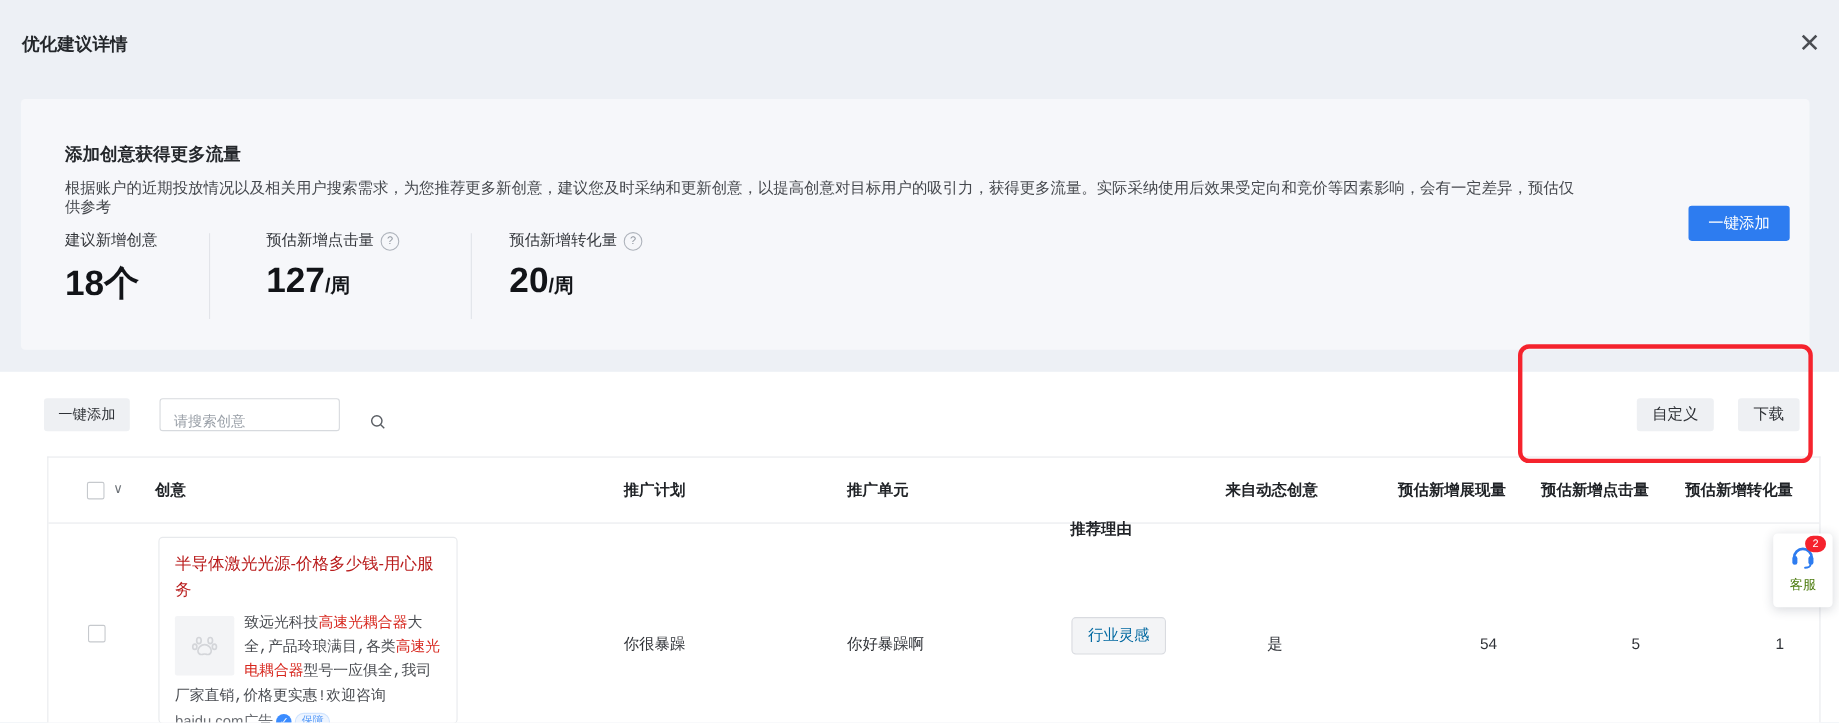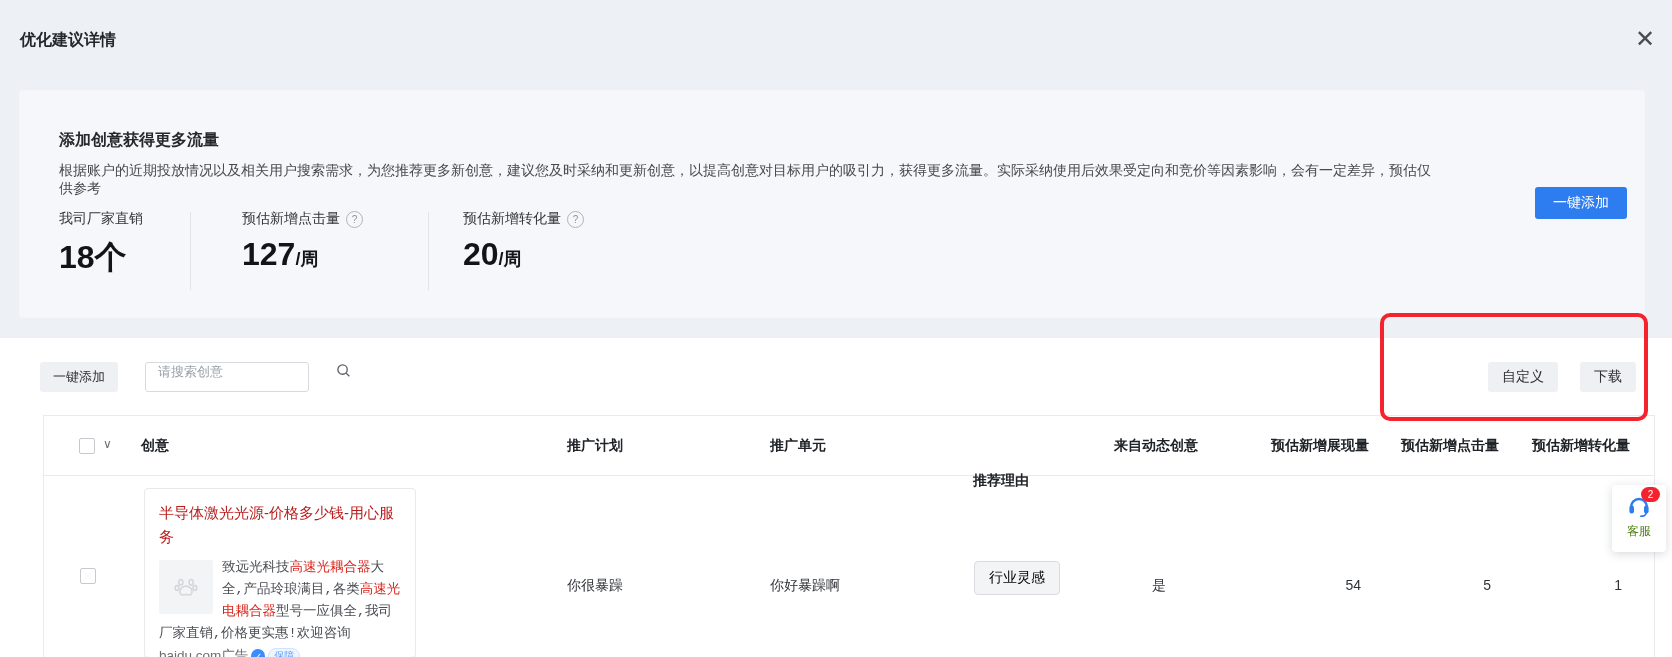--- a/index.html
+++ b/index.html
@@ -29,21 +29,21 @@
   
   .sheet{position:absolute;left:0;top:338px;width:1672px;height:319px;background:#ffffff;}
 
   
   .btn-gray{background:#eef0f3;color:#2e3136;font-size:13px;border:none;border-radius:3px;height:30px;
             display:flex;align-items:center;justify-content:center;cursor:pointer;}
   .tb-add{position:absolute;left:40px;top:24px;width:78px;}
   .tb-custom{position:absolute;left:1488px;top:24px;width:70px;font-size:14px;}
   .tb-download{position:absolute;left:1580px;top:24px;width:56px;font-size:14px;}
   .search-box{position:absolute;left:145px;top:24px;width:164px;height:30px;background:#fff;border:1px solid #d7dade;
-              border-radius:3px;box-sizing:border-box;display:flex;align-items:flex-start;}
+              border-radius:3px;box-sizing:border-box;display:flex;align-items:flex-end;}
   .search-box input{border:none;outline:none;flex:1;margin-left:10px;font-size:13px;color:#333;background:transparent;
                     font-family:"Liberation Sans","DejaVu Sans",sans-serif;}
   .search-box input::placeholder{color:#9aa0a8;}
   .search-icon{margin-right:9px;display:flex;}
 
   
   .annotation-rect{position:absolute;left:1380px;top:313px;width:260px;height:100px;border:4px solid #f5232d;
                    border-radius:10px;pointer-events:none;z-index:30;}
 
   
@@ -68,21 +68,21 @@
   .creative-url{font-size:13.5px;color:#6b6e73;margin-top:2px;display:flex;align-items:center;gap:3px;}
   .check-badge{width:14px;height:14px;border-radius:50%;background:#3b8cff;color:#fff;font-size:10px;
                display:inline-flex;align-items:center;justify-content:center;}
   .pill-badge{font-size:10px;color:#5a9cf8;background:#eef5ff;border:1px solid #cfe3ff;border-radius:8px;
               padding:0 5px;height:14px;line-height:14px;}
 
   
   .cell{position:absolute;top:161px;font-size:14px;color:#303338;white-space:nowrap;}
   .cell-right{text-align:right;}
   .reason-badge{position:absolute;left:930px;top:145px;height:32px;padding:0 14px;background:#f3f4f6;
-                border:1px solid #d9dbe0;border-radius:4px;font-size:14px;color:#000000;
+                border:1px solid #d9dbe0;border-radius:4px;font-size:14px;color:#0369a1;
                 display:flex;align-items:center;justify-content:center;cursor:pointer;}
 
   
   .support{position:absolute;left:1612px;top:485px;width:54px;height:67px;background:#fff;border-radius:4px;
            box-shadow:0 2px 10px rgba(40,50,70,.18);display:flex;flex-direction:column;align-items:center;cursor:pointer;z-index:40;}
   .support-icon-wrap{position:relative;margin-top:8px;width:26px;height:26px;}
   .support-badge{position:absolute;right:-8px;top:-6px;min-width:15px;height:15px;background:#f5222d;color:#fff;
                  font-size:10px;border-radius:8px;display:flex;align-items:center;justify-content:center;padding:0 2px;}
   .support-label{margin-top:4px;font-size:12px;color:#4d7c0f;}
 </style>
@@ -93,21 +93,21 @@
 
   <div class="page-title">优化建议详情</div>
   <div class="close-btn">✕</div>
 
   <div class="panel">
     <div class="panel-heading">添加创意获得更多流量</div>
     <div class="panel-desc">根据账户的近期投放情况以及相关用户搜索需求，为您推荐更多新创意，建议您及时采纳和更新创意，以提高创意对目标用户的吸引力，获得更多流量。实际采纳使用后效果受定向和竞价等因素影响，会有一定差异，预估仅供参考</div>
 
     <div class="stat" style="left:40px;">
       <div class="stat-label">
-          <span>我司厂家直销</span>
+          <span>建议新增创意</span>
         </div>
       <div class="stat-value"><span>18</span><span class="unit-lg">个</span></div>
     </div>
     <div class="stat-divider" style="left:171px;"></div>
 
     <div class="stat" style="left:223px;">
       <div class="stat-label">
         <span>预估新增点击量</span>
         <span class="help-icon">?</span>
       </div>

